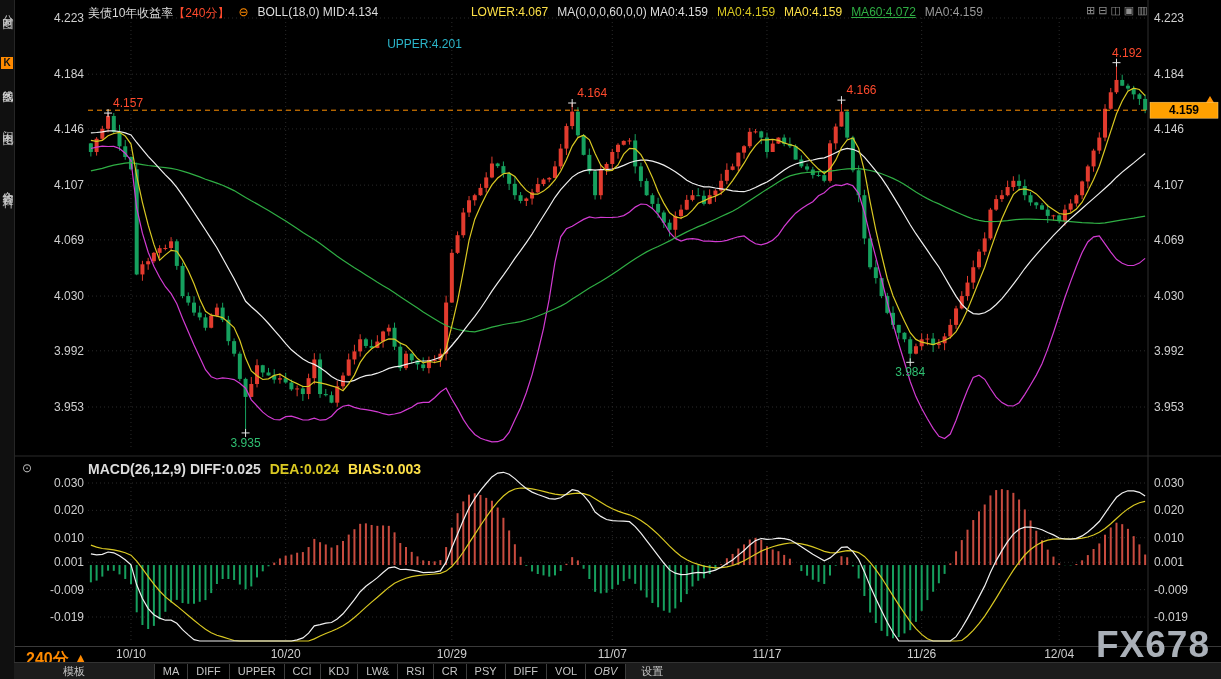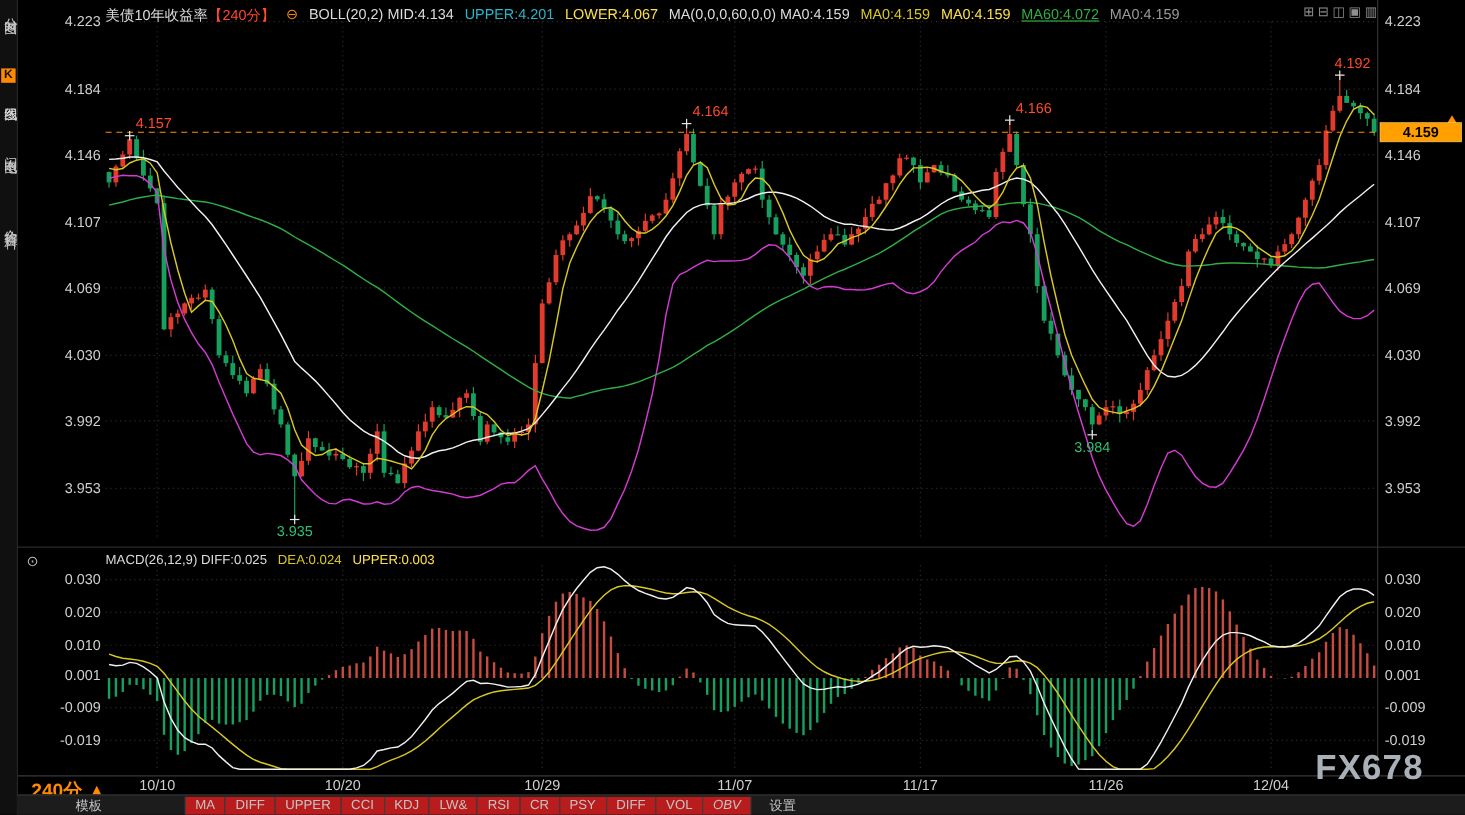--- a/index.html
+++ b/index.html
@@ -14,43 +14,43 @@
              writing-mode:vertical-lr;text-orientation:upright;letter-spacing:2px;cursor:pointer;}
   .k-badge{display:block;width:12px;height:12px;margin:0 auto 2px auto;background:#ff8a00;color:#111;
            font-size:10px;font-weight:bold;line-height:12px;text-align:center;writing-mode:horizontal-tb;}
   .k-wrap{position:absolute;left:0;top:57px;width:14px;text-align:center;cursor:pointer;}
   .k-wrap .side-sub{writing-mode:vertical-lr;text-orientation:upright;color:#e0e0e0;font-size:11px;letter-spacing:2px;}
 
   
   .hdr{position:absolute;left:88px;top:5px;height:16px;z-index:4;display:flex;align-items:flex-start;
        gap:9px;font-size:12px;white-space:nowrap;}
   .hdr span{display:inline-block;}
-  .t-white{color:#dcdcdc;} .t-red{color:#ff4a2d;} .t-cyan{color:#2bb5c9;} .t-mag{color:#fde047;}
+  .t-white{color:#dcdcdc;} .t-red{color:#ff4a2d;} .t-cyan{color:#2bb5c9;margin-top:32px;} .t-mag{color:#fde047;}
   .t-yel{color:#d9c822;} .t-grn{color:#2fae44;text-decoration:underline;} .t-gray{color:#9a9a9a;} .t-orange{color:#ff8a00;}
 
   .layout-icons{position:absolute;left:1086px;top:4px;z-index:4;display:flex;gap:3px;}
   .layout-icons span{color:#8f8f8f;font-size:11px;line-height:12px;cursor:pointer;}
 
   
-  .macd-hdr{position:absolute;left:88px;top:461px;z-index:4;display:flex;gap:9px;font-size:11px;white-space:nowrap;}
+  .macd-hdr{position:absolute;left:88px;top:461px;z-index:4;display:flex;gap:9px;font-size:14px;white-space:nowrap;font-weight:bold;}
   .pane-toggle{position:absolute;left:22px;top:461px;z-index:4;color:#b5b5b5;font-size:12px;cursor:pointer;}
 
   
   .period-lbl{position:absolute;left:26px;top:649px;z-index:4;font-size:16px;color:#ff8a00;font-weight:bold;cursor:pointer;}
   .period-lbl .arr{margin-left:4px;}
 
   
-  .watermark{position:absolute;left:1096px;top:624px;z-index:3;font-size:29px;font-weight:bold;
+  .watermark{position:absolute;left:1096px;top:624px;z-index:3;font-size:37px;font-weight:bold;
              color:#aab0b8;letter-spacing:1px;}
 
   
   .toolbar{position:absolute;left:14px;top:662px;width:1207px;height:17px;background:#1c1c1c;
            border-top:1px solid #333;z-index:6;display:flex;align-items:center;font-size:11px;}
   .tb-item{padding:1px 7px;color:#c4c4c4;cursor:pointer;display:flex;align-items:center;gap:3px;}
-  .tb-item.btn{background:#b91c1c;border:1px solid #3c3c3c;border-top:none;border-bottom:none;
+  .tb-item.btn{background:#000000;border:1px solid #3c3c3c;border-top:none;border-bottom:none;
                border-right-width:0;padding:1px 8px;height:13px;line-height:13px;}
   .tb-item.btn.last{border-right-width:1px;font-style:italic;}
   .tb-item.accent{color:#ff8a00;margin-top:36px;}
   .bullet{display:inline-block;width:3px;height:10px;background:#ff8a00;}
   .gap{width:8px;}
 </style>
 </head>
 <body>
 
 <svg id="chart-svg" width="1221" height="679" viewBox="0 0 1221 679" style="position:absolute;left:0;top:0;z-index:1;">
@@ -733,21 +733,21 @@
   </div>
   <div class="side-item" style="top:122px">闪电图</div>
   <div class="side-item" style="top:182px">合约资料</div>
 </div>
 
 <div class="hdr">
   <span>
     <span class="t-white">美债10年收益率</span><span class="t-red">【240分】</span>
   </span>
   <span class="t-orange">⊖</span>
-  <span class="t-white">BOLL(20,2) MID:4.134</span>
+  <span class="t-white">BOLL(18,0) MID:4.134</span>
   <span class="t-cyan">UPPER:4.201</span>
   <span class="t-mag">LOWER:4.067</span>
   <span class="t-white">MA(0,0,0,60,0,0) MA0:4.159</span>
   <span class="t-yel">MA0:4.159</span>
   <span class="t-mag">MA0:4.159</span>
   <span class="t-grn">MA60:4.072</span>
   <span class="t-gray">MA0:4.159</span>
 </div>
 
 <div class="layout-icons">
@@ -755,21 +755,21 @@
   <span>⊟</span>
   <span>◫</span>
   <span>▣</span>
   <span>▥</span>
 </div>
 
 <span class="pane-toggle">⊙</span>
 <div class="macd-hdr">
   <span class="t-white">MACD(26,12,9) DIFF:0.025</span>
   <span class="t-yel">DEA:0.024</span>
-  <span class="t-mag">UPPER:0.003</span>
+  <span class="t-mag">BIAS:0.003</span>
 </div>
 
 <div class="period-lbl">
   <span>240分</span><span class="arr">▲</span>
 </div>
 
 <div class="watermark">FX678</div>
 
 <div class="toolbar">
   <div class="tb-item accent">

